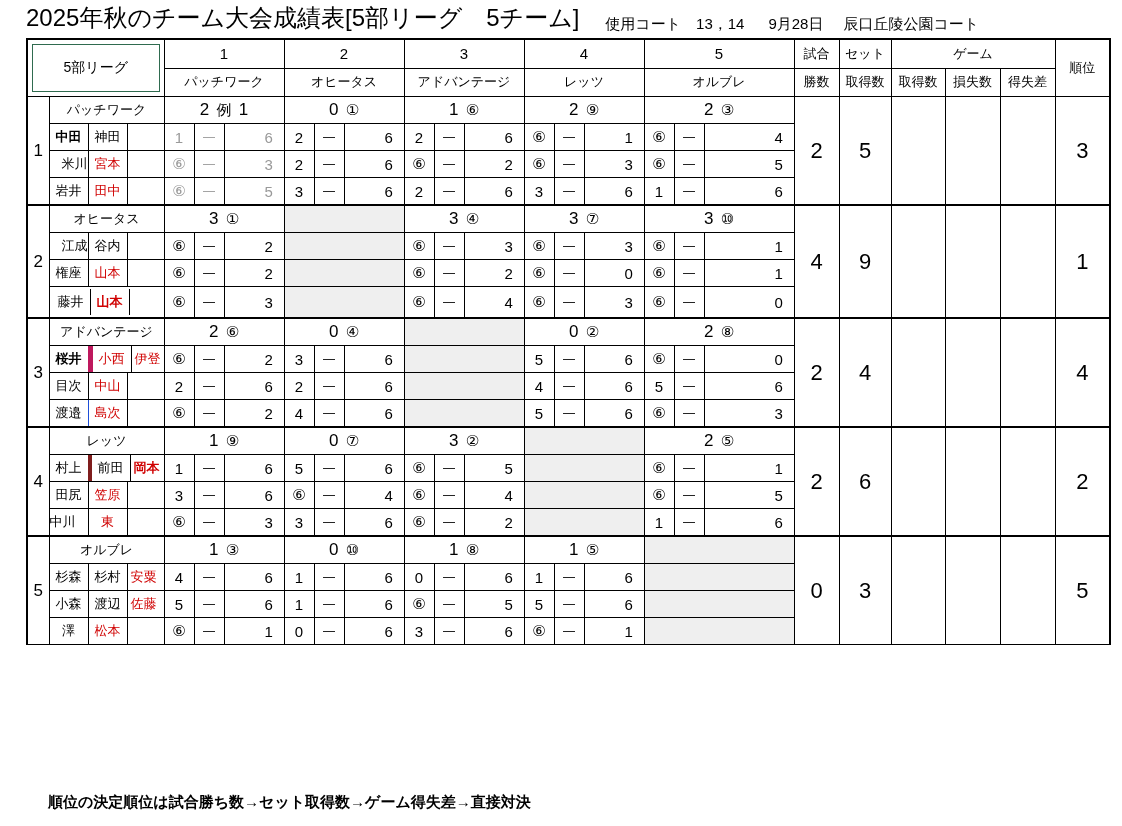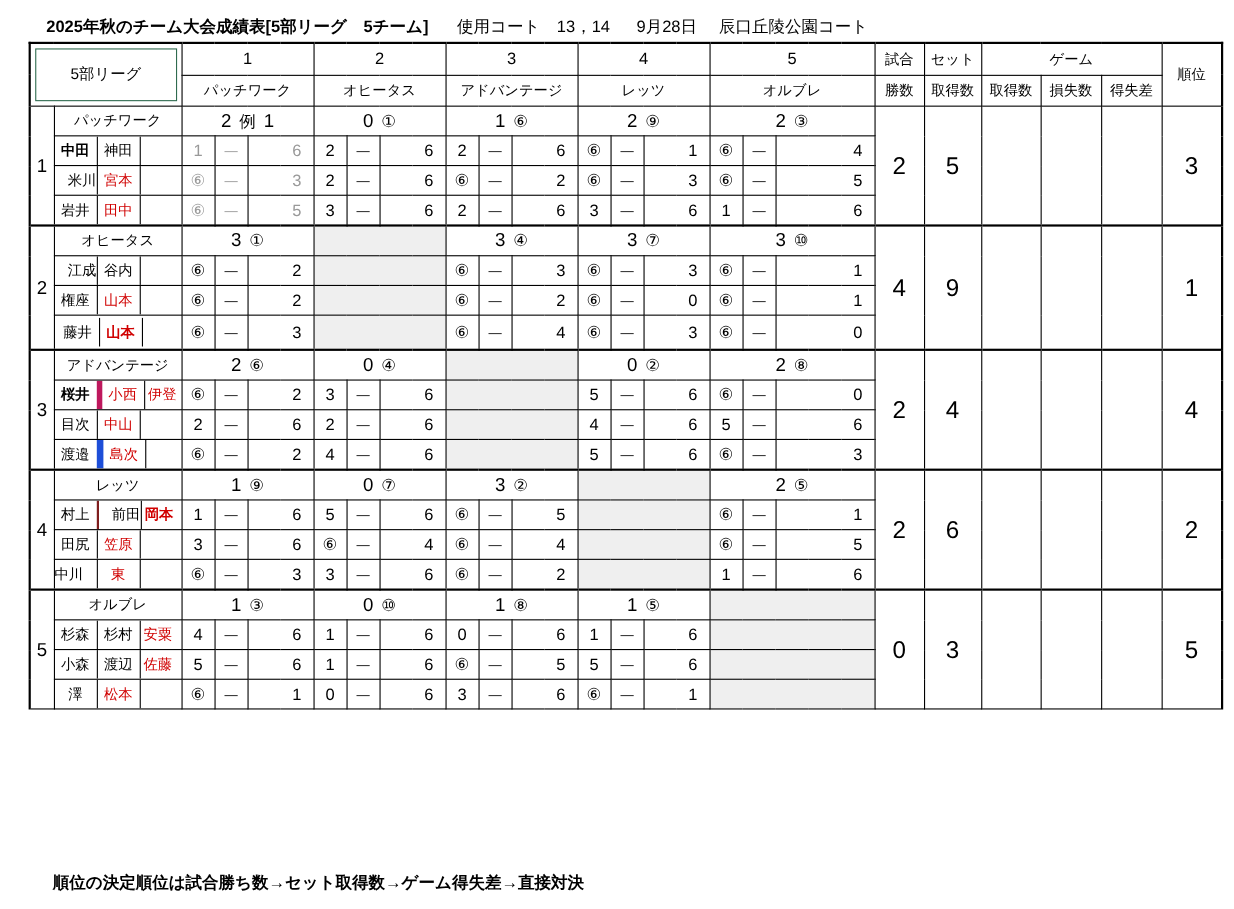--- a/index.html
+++ b/index.html
@@ -11,21 +11,21 @@
     overflow:hidden;
   }
   .page{position:relative;width:1122px;height:826px;}
 
   
   .titlebar{
     position:absolute;left:26px;top:8px;width:1070px;height:26px;
     display:flex;align-items:flex-end;
   }
   .title-main{
-    font-size:15px;font-weight:bold;letter-spacing:0px;white-space:nowrap;margin-left:16px;
+    font-size:24px;font-weight:normal;letter-spacing:0px;white-space:nowrap;
   }
   .title-sub{font-size:15px;white-space:nowrap;}
   .sp-1{width:26px;}
   .sp-2{width:24px;}
   .sp-3{width:20px;}
 
   
   table.grid{
     position:absolute;left:26px;top:38px;
     border-collapse:collapse;
@@ -463,21 +463,21 @@
           <td class="sc" style="border-right:none"></td>
           <td class="sc" style="border-left:none;border-right:none"></td>
           <td class="sc" style="border-left:none">6</td>
         </tr>
         <tr>
           <td style="padding:0">
             <table style="border-collapse:collapse;width:110px;table-layout:fixed">
               <tbody>
                 <tr>
                   <td style="width:38px;border:none;text-align:center" class="pname ">渡邉</td>
-                  <td style="width:38px;border:none;border-left:6px solid #1d4ed8;text-align:center" class="pname red">島次</td>
+                  <td style="width:38px;border:none;border-left:1px solid #1d4ed8;text-align:center" class="pname red">島次</td>
                   <td style="width:32px;border:none;border-left:1px solid #000;text-align:center" class="pname "></td>
                 </tr>
               </tbody>
             </table>
           </td>
           <td class="sc">⑥</td>
           <td class="dash">―</td>
           <td class="sc" style="border-right:none"></td>
           <td class="sc" style="border-left:none">2</td>
           <td class="sc">4</td>
@@ -509,21 +509,21 @@
           <td rowspan="4" class="thick-t "></td>
           <td rowspan="4" class="thick-t "></td>
           <td rowspan="4" class="rank thick-t thick-r">2</td>
         </tr>
         <tr>
           <td style="padding:0">
             <table style="border-collapse:collapse;width:110px;table-layout:fixed">
               <tbody>
                 <tr>
                   <td style="width:38px;border:none;text-align:center" class="pname ">村上</td>
-                  <td style="width:38px;border:none;border-left:2px solid #7f1d1d;text-align:right" class="pname ">前田</td>
+                  <td style="width:38px;border:none;border-left:4px solid #7f1d1d;text-align:center" class="pname ">前田</td>
                   <td style="width:32px;border:none;border-left:1px solid #000;text-align:center" class="pname red bold">岡本</td>
                 </tr>
               </tbody>
             </table>
           </td>
           <td class="sc">1</td>
           <td class="dash">―</td>
           <td class="sc" style="border-right:none"></td>
           <td class="sc" style="border-left:none">6</td>
           <td class="sc">5</td>

